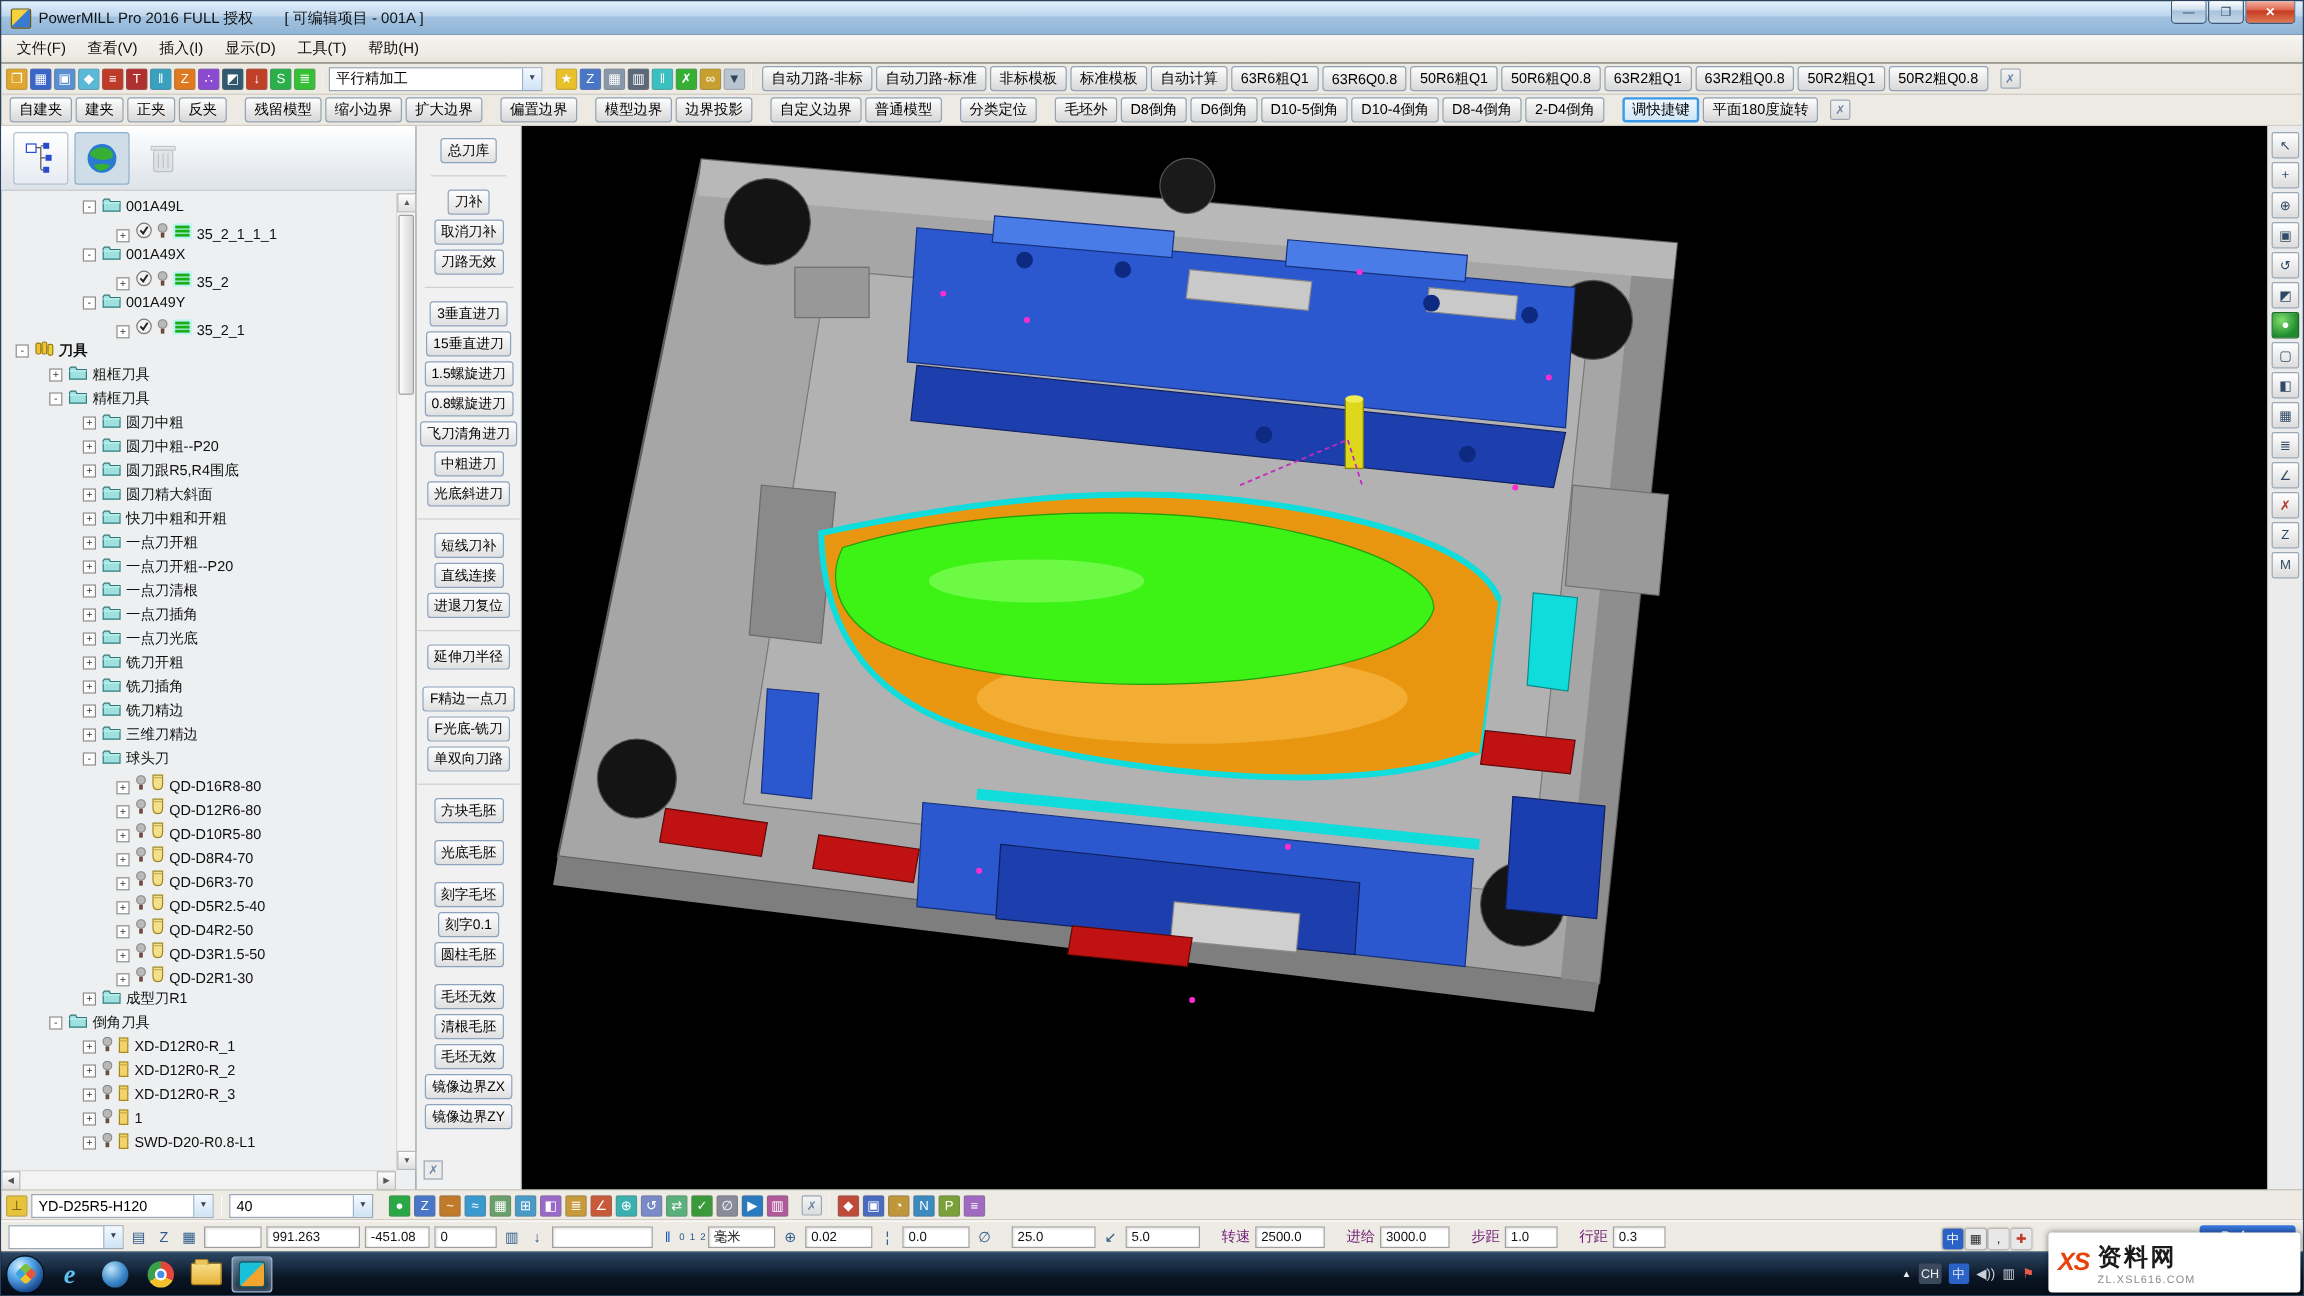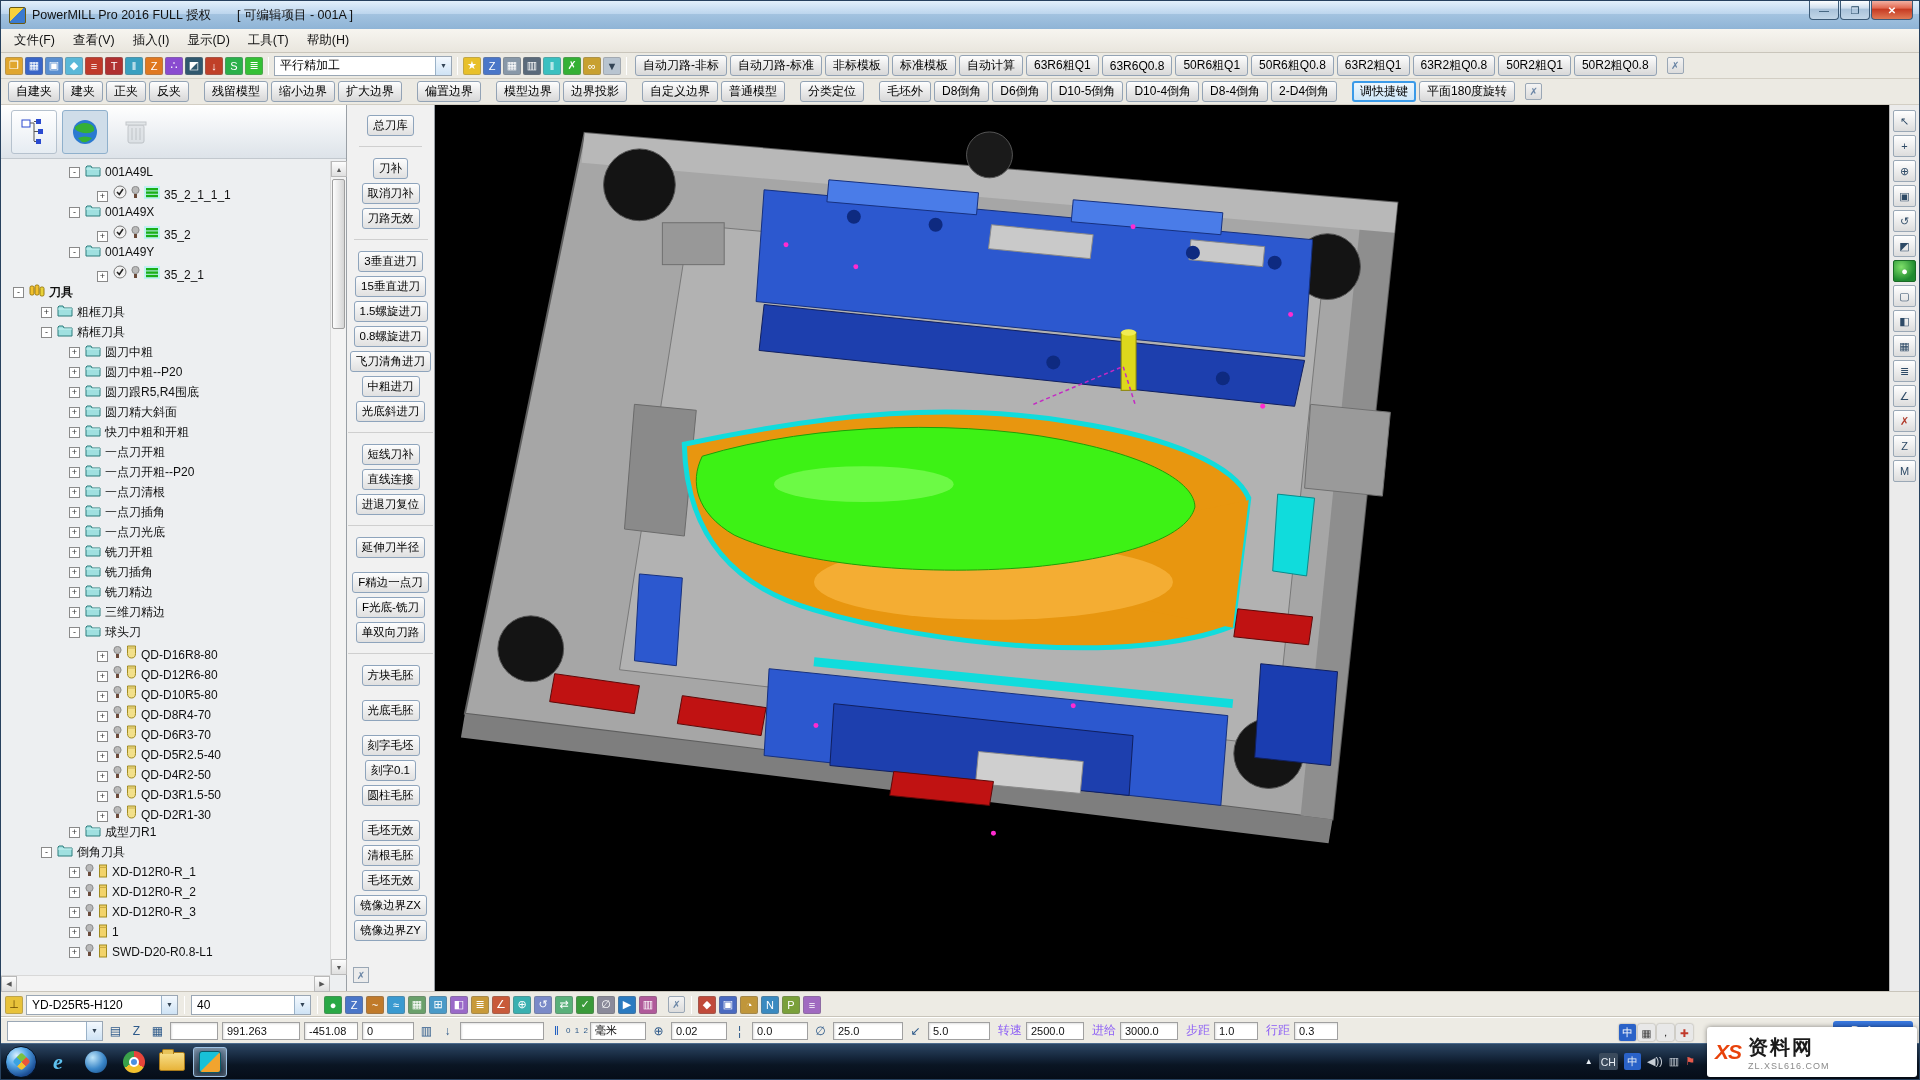--- a/index.html
+++ b/index.html
@@ -80,21 +80,21 @@
   .rbtn[data-tint="green"] { color:#fff; background:radial-gradient(circle at 35% 30%, #7fe06a, #1f8a2f 70%); border-color:#1a6a26;}
   .rbtn[data-tint="red"] { color:#b03a2a; }
 
   
   .btoolbar { height:26px; background:#edebe4; border-top:1px solid #c9c5bb; display:flex; align-items:center; padding:0 4px; gap:3px; flex:0 0 auto; white-space:nowrap;}
   .gicon2 { width:18px; height:18px; border-radius:2px; border:1px solid rgba(110,110,110,.35); display:flex; align-items:center; justify-content:center; font-size:11px; color:#fff; flex:0 0 auto;}
 
   
   .statusbar { height:26px; background:#edebe4; border-top:1px solid #fff; box-shadow:0 -1px 0 #c9c5bb; display:flex; align-items:center; padding:0 6px; gap:4px; font-size:11px; flex:0 0 auto; white-space:nowrap;}
   .sfield { height:18px; background:#fff; border:1px solid #a0a0a0; box-shadow:inset 1px 1px 2px rgba(0,0,0,.12); padding:0 4px; display:flex; align-items:center; font-size:11px; color:#111;}
-  .slabel { font-size:12px; color:#8b5cf6; margin-left:4px;}
+  .slabel { font-size:12px; color:#701a75; margin-left:14px;}
   .sicon { width:17px; height:17px; display:flex; align-items:center; justify-content:center; font-size:12px; color:#2e5a8a;}
   .delcam { margin-left:auto; width:80px; height:20px; border-radius:3px; background:linear-gradient(#3a7ae0,#123c9a); color:#fff; font-style:italic; font-weight:bold; font-size:13px; display:flex; align-items:center; justify-content:center;}
 
   
   .taskbar { height:36px; background:linear-gradient(#2c4663,#14253a 40%,#0a1523 60%,#060d18); border-top:1px solid #4c6b8c; display:flex; align-items:center; padding-left:4px; gap:4px; flex:0 0 auto; position:relative;}
   .orb { width:32px; height:32px; border-radius:50%; background:radial-gradient(circle at 35% 28%, #d8f0ff, #56a8e8 35%, #1c4f96 72%, #0a2450); border:1px solid #04101f; display:flex; align-items:center; justify-content:center;}
   .orb-flag { width:13px; height:13px; border-radius:3px; background:conic-gradient(#e8563a 0 25%, #f2c12e 0 50%, #3aa3e0 0 75%, #7ac143 0); transform:rotate(45deg);}
   .ticon { width:34px; height:30px; border-radius:3px; display:flex; align-items:center; justify-content:center;}
   .ticon.active { border:1px solid #9ec3e6; background:linear-gradient(rgba(190,220,245,.38),rgba(90,130,170,.25)); box-shadow:inset 0 0 6px rgba(255,255,255,.35);}
   .ie { color:#5ec2f0; font-size:22px; font-style:italic; font-weight:bold; font-family:"Liberation Serif",serif;}
@@ -1193,21 +1193,21 @@
     <span class="sicon">↓</span>
     <span class="sfield" style="width:84px;"></span>
     <span class="sicon" style="color:#1a5ac0;">‖</span>
     <span class="sicon" style="font-size:8px;letter-spacing:1px;">0 1 2</span>
     <span class="sfield" style="width:56px;font-family:Liberation Serif, serif;">毫米</span>
     <span class="sicon">⊕</span>
     <span class="sfield" style="width:56px;">0.02</span>
     <span class="sicon">¦</span>
     <span class="sfield" style="width:56px;">0.0</span>
     <span class="sicon">∅</span>
-    <span class="sfield" style="width:70px;">25.0</span>
+    <span class="sfield" style="width:70px;margin-left:10px;">25.0</span>
     <span class="sicon">↙</span>
     <span class="sfield" style="width:62px;">5.0</span>
     <span class="slabel">转速</span>
     <span class="sfield" style="width:58px;">2500.0</span>
     <span class="slabel">进给</span>
     <span class="sfield" style="width:58px;">3000.0</span>
     <span class="slabel">步距</span>
     <span class="sfield" style="width:44px;">1.0</span>
     <span class="slabel">行距</span>
     <span class="sfield" style="width:44px;">0.3</span>

